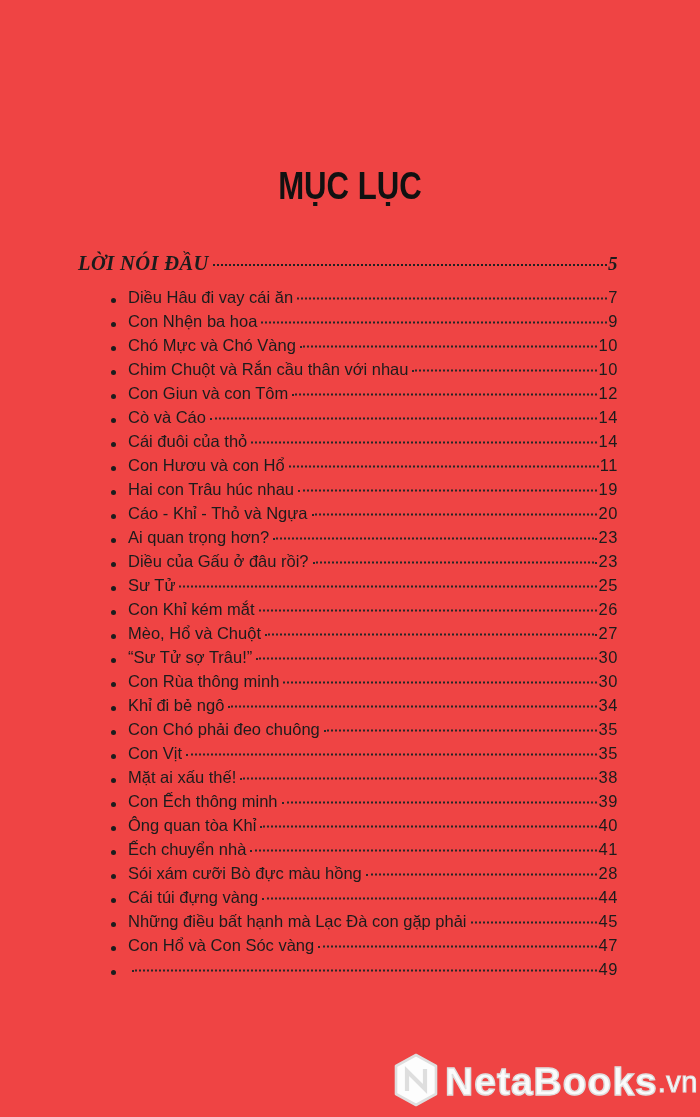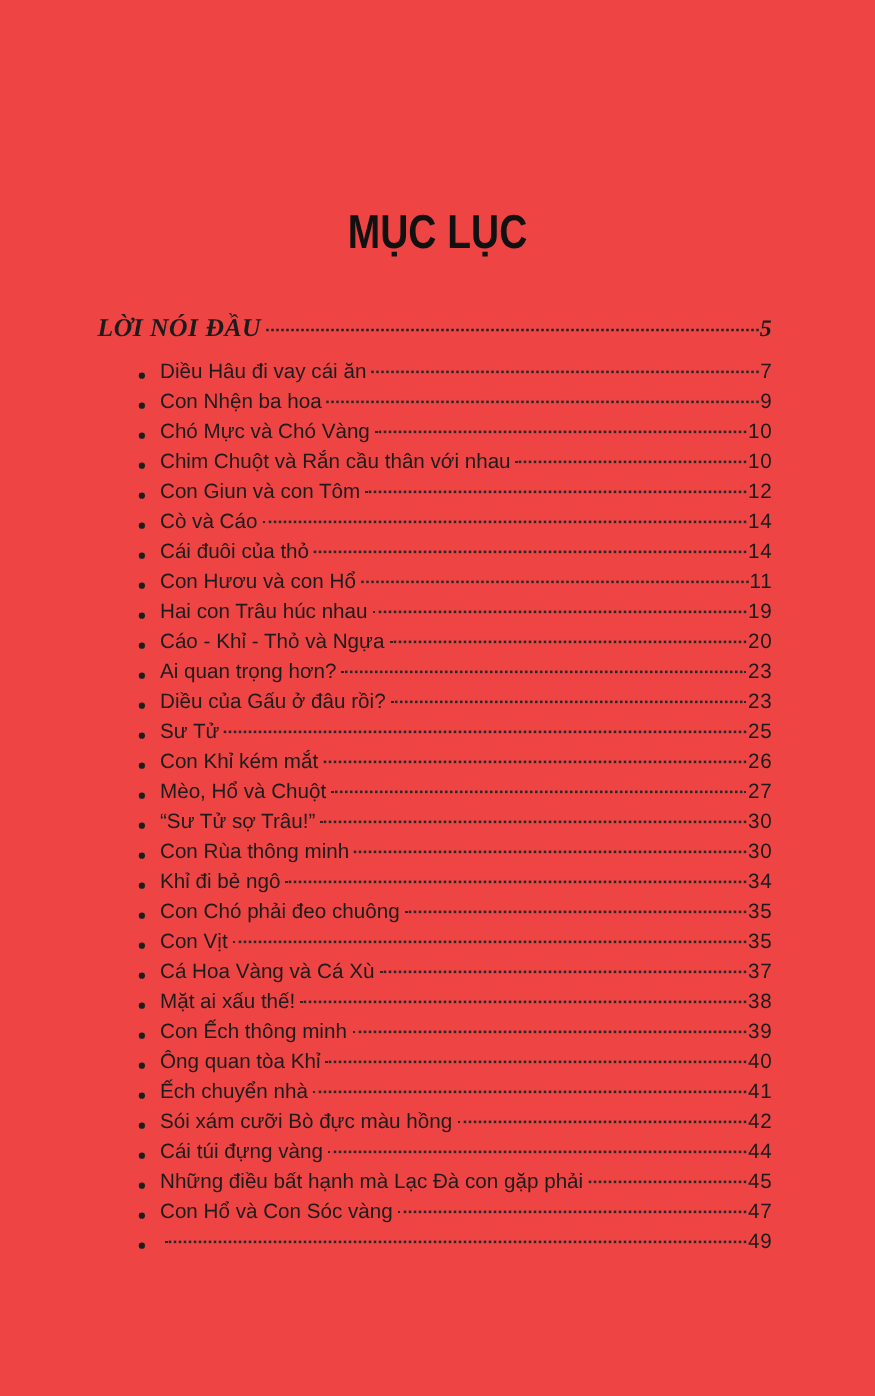--- a/index.html
+++ b/index.html
@@ -244,26 +244,20 @@
       <span class="page-num">35</span>
     </div>
 
     <div class="toc-row">
       <span class="bullet"></span>
       <span class="entry-label">Con Vịt</span>
       <span class="leader"></span>
       <span class="page-num">35</span>
     </div>
 
-    <div class="toc-row">
-      <span class="bullet"></span>
-      <span class="entry-label">Cá Hoa Vàng và Cá Xù</span>
-      <span class="leader"></span>
-      <span class="page-num">37</span>
-    </div>
 
     <div class="toc-row">
       <span class="bullet"></span>
       <span class="entry-label">Mặt ai xấu thế!</span>
       <span class="leader"></span>
       <span class="page-num">38</span>
     </div>
 
     <div class="toc-row">
       <span class="bullet"></span>
@@ -283,21 +277,21 @@
       <span class="bullet"></span>
       <span class="entry-label">Ếch chuyển nhà</span>
       <span class="leader"></span>
       <span class="page-num">41</span>
     </div>
 
     <div class="toc-row">
       <span class="bullet"></span>
       <span class="entry-label">Sói xám cưỡi Bò đực màu hồng</span>
       <span class="leader"></span>
-      <span class="page-num">42</span>
+      <span class="page-num">28</span>
     </div>
 
     <div class="toc-row">
       <span class="bullet"></span>
       <span class="entry-label">Cái túi đựng vàng</span>
       <span class="leader"></span>
       <span class="page-num">44</span>
     </div>
 
     <div class="toc-row">
@@ -317,14 +311,24 @@
     <div class="toc-row">
       <span class="bullet"></span>
       <span class="leader"></span>
       <span class="page-num">49</span>
     </div>
 
   </div>
 
   </div>
 
+  <div class="watermark">
+    <span class="wm-logo">
+      <svg width="46" height="54" viewBox="0 0 46 54">
+        <path d="M23 2 L43 13 V41 L23 52 L3 41 V13 Z" fill="#fdfdfd" stroke="#dedede" stroke-width="2.6" stroke-linejoin="round"></path>
+        <path d="M14 36 V18 L32 36 V18" fill="none" stroke="#dedede" stroke-width="4.2" stroke-linecap="square" stroke-linejoin="miter"></path>
+      </svg>
+    </span>
+    <span class="wm-text">NetaBooks</span>
+    <span class="wm-suffix">.vn</span>
+  </div>
 
 </div>
 
 </body></html>

